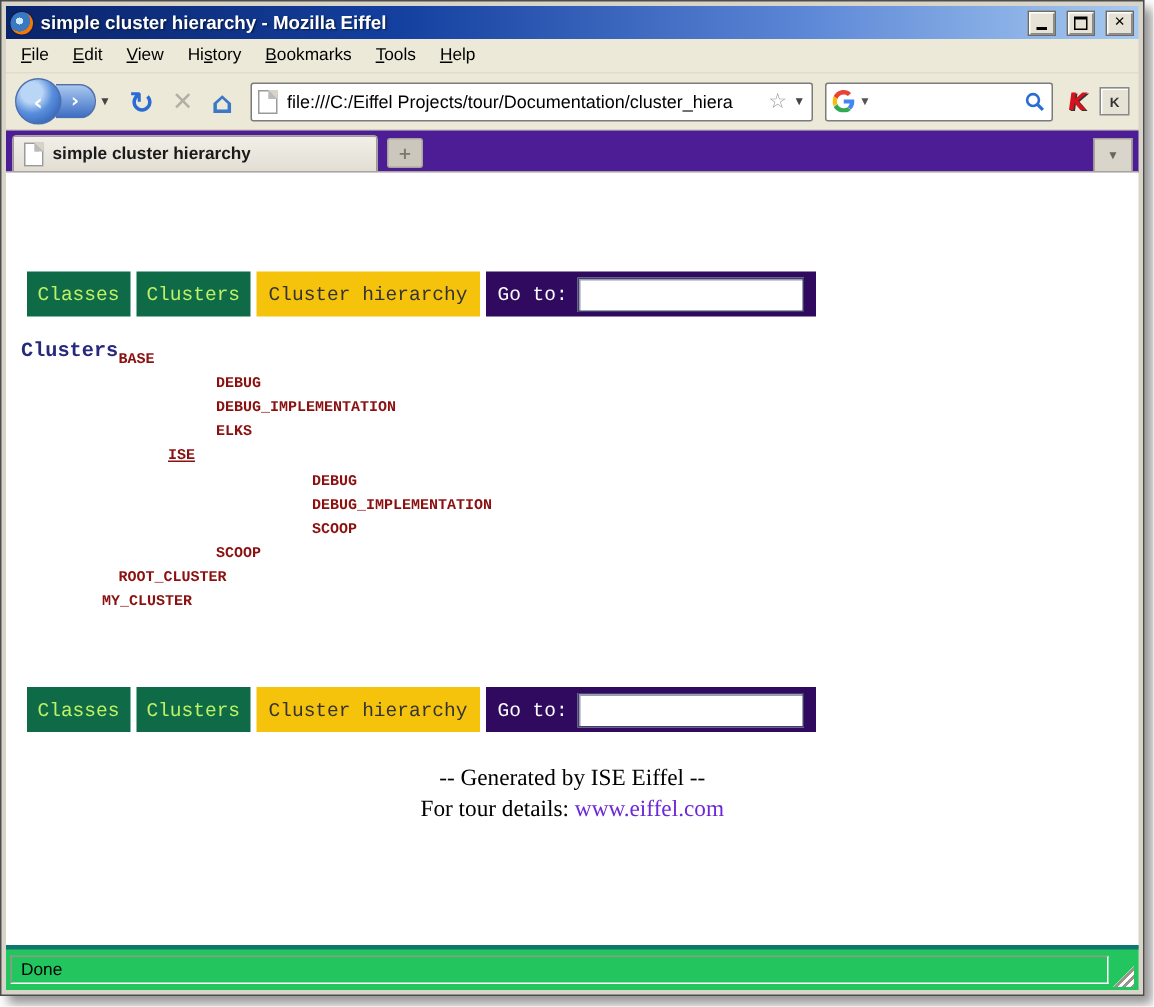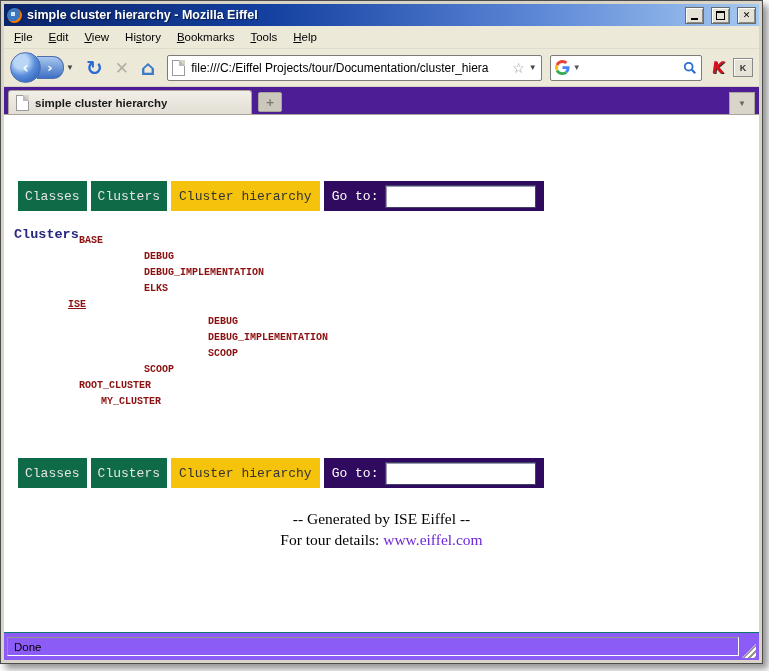--- a/index.html
+++ b/index.html
@@ -75,36 +75,36 @@
                background:#d9d5cb;}
   
   .content{flex:1;background:#fff;position:relative;overflow:hidden;
            font-family:"Liberation Serif",serif;}
   .doc-header{position:absolute;top:8px;left:0;width:100%;text-align:center;
               font-size:15.5px;color:#000;}
   .btn-row{position:absolute;left:14px;display:flex;gap:4px;align-items:stretch;}
   .row1{top:66px;} .row2{top:343px;}
   .ebtn{font-family:"Liberation Mono",monospace;font-size:13px;display:flex;align-items:center;
         padding:0 7px;height:30px;cursor:default;}
-  .btn-green{background:#0f6b47;color:#e5e5e5;}
+  .btn-green{background:#0f6b47;color:#bef264;}
   .btn-gold{background:#f5c30c;color:#333;padding:0 8px;}
   .goto{background:#2f0a5e;color:#fff;display:flex;align-items:center;height:30px;
         padding:0 8px;font-family:"Liberation Mono",monospace;font-size:13px;}
   .goto input{width:145px;height:19px;margin-left:7px;border:1px solid #40406a;
               box-shadow:inset 1px 1px 0 #9a9ab0;background:#fff;font-size:12px;}
   .clusters-heading{position:absolute;top:112px;left:10px;
                     font:bold 13.5px "Liberation Mono",monospace;color:#28287e;}
   .tree{position:absolute;top:117px;left:0;width:100%;}
   .tree-item{font:bold 10px "Liberation Mono",monospace;color:#8b1010;height:16.2px;
              display:flex;align-items:center;cursor:default;}
   .footer{position:absolute;top:393px;left:0;width:100%;text-align:center;
           font-size:15.5px;color:#000;line-height:21px;}
   .eiffel-link{color:#6d28d9;cursor:pointer;}
   
-  .statusbar{height:23px;background:#8b5cf6;border-top:1px solid #0f766e;display:flex;
+  .statusbar{height:23px;background:#22c55e;border-top:3px solid #0f766e;display:flex;
              align-items:center;padding:2px 3px 2px 3px;gap:3px;}
   .status-field{flex:1;height:17px;border:1px solid;border-color:#9a958a #fff #fff #9a958a;
                 display:flex;align-items:center;padding:0 6px;font-size:11.5px;color:#000;}
   .grip{width:14px;height:14px;align-self:flex-end;
         background:repeating-linear-gradient(135deg,#fff 0 2px,#9a958a 2px 4px);
         clip-path:polygon(100% 0,100% 100%,0 100%);}
 </style>
 </head>
 <body>
 
@@ -197,27 +197,27 @@
         <input value="" style="">
       </div>
     </div>
 
     <div class="clusters-heading">Clusters</div>
     <div class="tree">
         <div class="tree-item" style="padding-left: 75px;">BASE</div>
         <div class="tree-item" style="padding-left: 140px;">DEBUG</div>
         <div class="tree-item" style="padding-left: 140px;">DEBUG_IMPLEMENTATION</div>
         <div class="tree-item" style="padding-left: 140px;">ELKS</div>
-        <div class="tree-item" style="padding-left: 64px; text-decoration: underline;">ISE</div>
+        <div class="tree-item" style="padding-left: 108px; text-decoration: underline;">ISE</div>
         <div class="tree-item" style="padding-left: 204px;">DEBUG</div>
         <div class="tree-item" style="padding-left: 204px;">DEBUG_IMPLEMENTATION</div>
         <div class="tree-item" style="padding-left: 204px;">SCOOP</div>
         <div class="tree-item" style="padding-left: 140px;">SCOOP</div>
         <div class="tree-item" style="padding-left: 75px;">ROOT_CLUSTER</div>
-        <div class="tree-item" style="padding-left: 97px;">MY_CLUSTER</div>
+        <div class="tree-item" style="padding-left: 64px;">MY_CLUSTER</div>
       </div>
 
     <div class="btn-row row2">
       <div class="ebtn btn-green">Classes</div>
       <div class="ebtn btn-green">Clusters</div>
       <div class="ebtn btn-gold">Cluster hierarchy</div>
       <div class="goto">
         <span>Go to:</span>
         <input value="" style="">
       </div>

